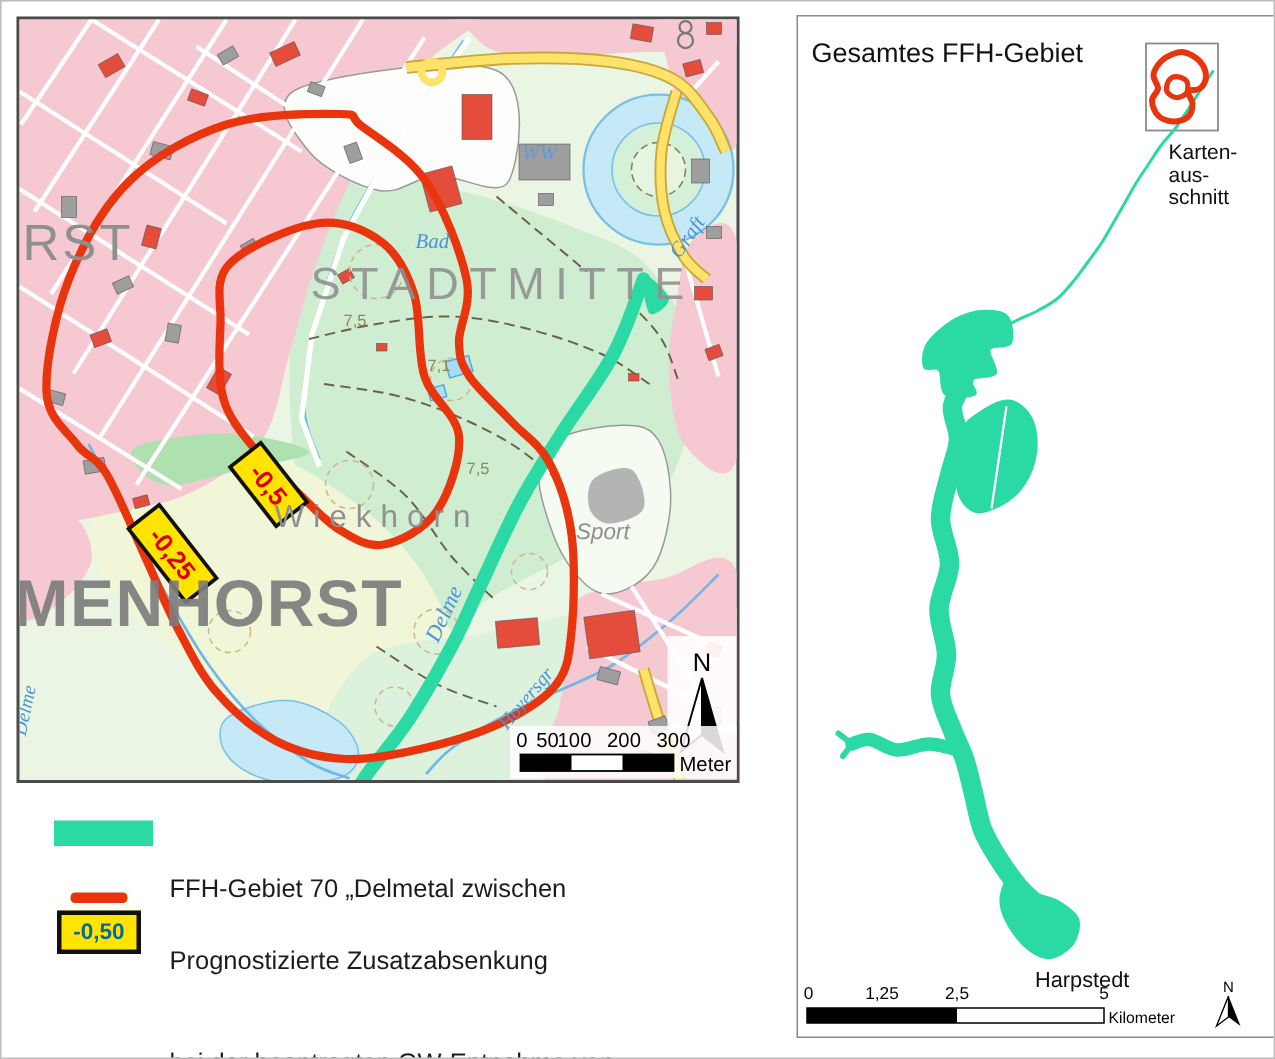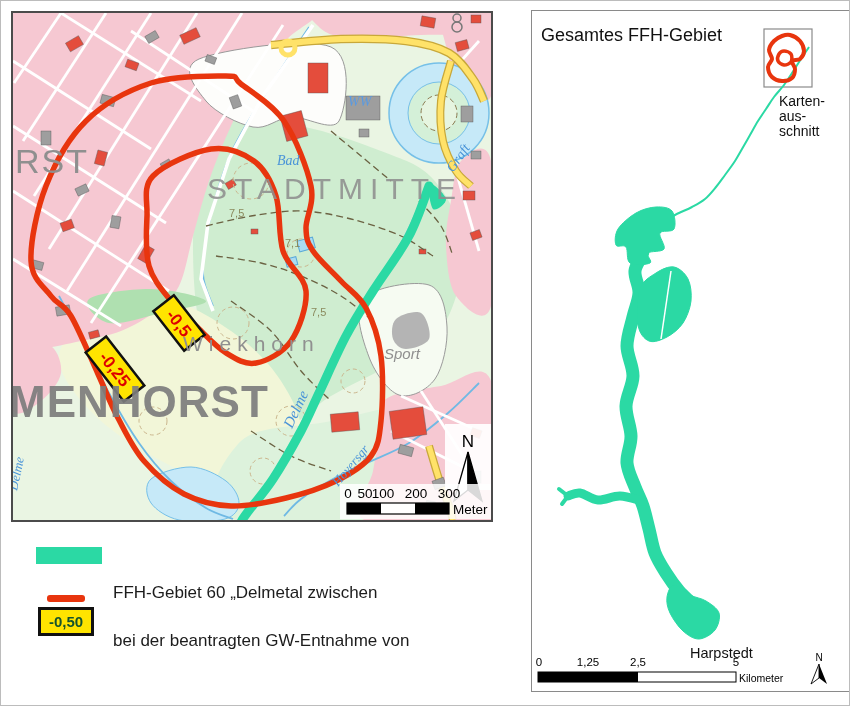--- a/index.html
+++ b/index.html
@@ -6,21 +6,21 @@
   .fig{position:relative;width:850px;height:706px;background:#fff;border:1px solid #bcbcbc;
        box-sizing:border-box;font-family:"Liberation Sans",sans-serif;overflow:hidden;}
   .map-panel{position:absolute;left:10px;top:10px;width:478px;height:507px;border:2px solid #4b4b4b;background:#EAF5E3;}
   .ov-panel{position:absolute;left:530px;top:9px;width:334px;height:680px;border:1px solid #8a8a8a;background:#fff;}
   svg{display:block;}
   .legend{position:absolute;left:0;top:528px;width:500px;}
   .leg-swatch-ffh{position:absolute;left:35px;top:18px;width:66px;height:17px;background:#2BD9A4;}
   .leg-red-line{position:absolute;left:46px;top:66px;width:38px;height:7px;background:#E8350E;border-radius:3px;}
   .leg-yellow-box{position:absolute;left:37px;top:78px;width:50px;height:23px;background:#FFE400;
       border:3px solid #111;display:flex;align-items:center;justify-content:center;
-      color:#14532d;font-weight:bold;font-size:15px;}
+      color:#0369a1;font-weight:bold;font-size:15px;}
   .leg-text{position:absolute;left:112px;color:#1c1c1c;font-size:17px;line-height:22.5px;white-space:pre;}
   .t-ffh{top:8px;}
   .t-draw{top:56px;}
 </style>
 </head>
 <body>
 
 <div class="fig">
 
   <div class="map-panel">
@@ -214,25 +214,26 @@
         <rect x="414" y="502" width="34" height="11" fill="#000"></rect>
       </g>
       <text x="452" y="513" font-size="13.5" fill="#000">Meter</text>
     </g>
   </svg>
   </div>
 
   <div class="legend">
     <div class="leg-swatch-ffh"></div>
     <div class="leg-text t-ffh">
-      <div>FFH-Gebiet 60 „Delmetal zwischen</div>
+      <div>FFH-Gebiet 70 „Delmetal zwischen</div>
     </div>
     <div class="leg-red-line"></div>
     <div class="leg-yellow-box">-0,50</div>
     <div class="leg-text t-draw">
+      <div>Prognostizierte Zusatzabsenkung</div>
       <div>bei der beantragten GW-Entnahme von</div>
       
       
       
     </div>
   </div>
 
   <div class="ov-panel">
   <svg width="334" height="680" viewBox="510 10 334 680">
     <text x="519" y="40" font-size="18" fill="#111">Gesamtes FFH-Gebiet</text>

